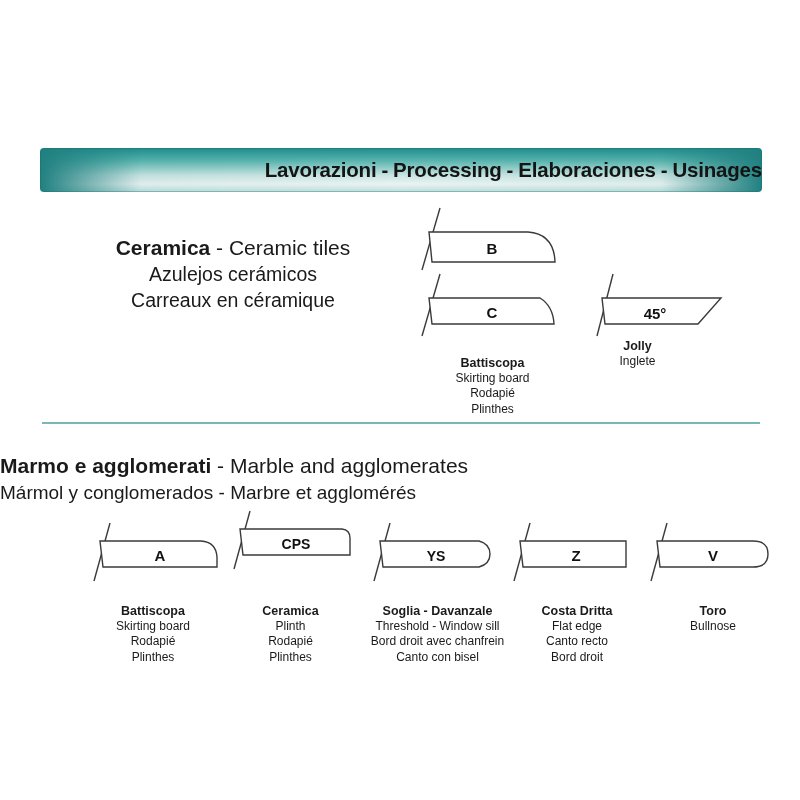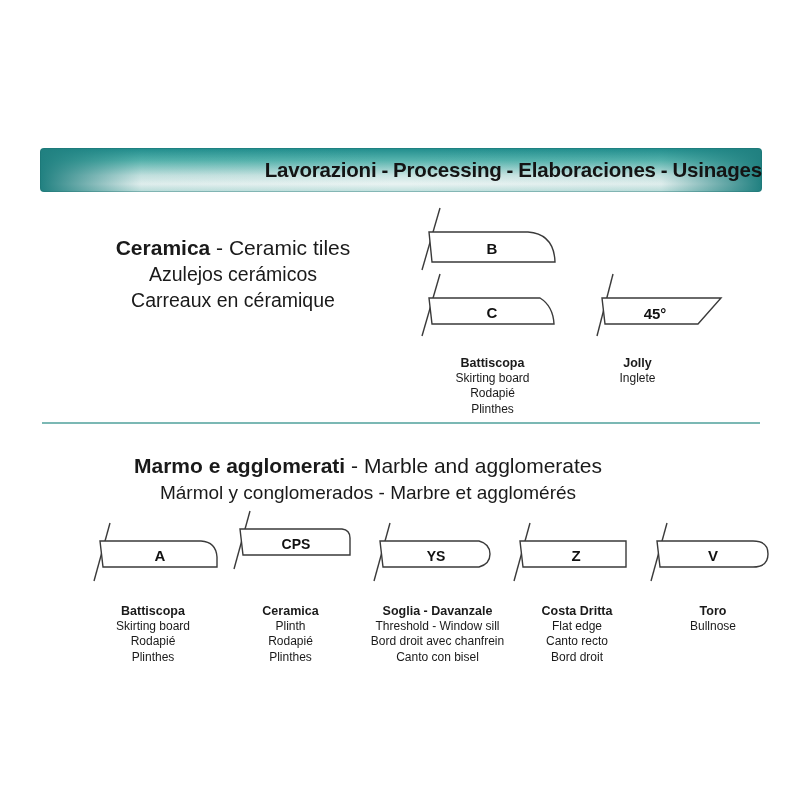--- a/index.html
+++ b/index.html
@@ -80,21 +80,20 @@
   .ceramica-head .l1 { font-size: 21px; white-space: nowrap; }
   .ceramica-head .l2,
   .ceramica-head .l3 { font-size: 19.5px; white-space: nowrap; }
   .bold { font-weight: bold; }
 
   .marmo-head {
     position: absolute;
     left: 0;
     top: 452px;
     width: 736px;
-    text-align: center;
     line-height: 1.35;
   }
   .marmo-head .m1 { font-size: 21px; white-space: nowrap; }
   .marmo-head .m2 { font-size: 19px; white-space: nowrap; }
 
   
   .profile {
     position: absolute;
   }
   .profile svg { display: block; }
@@ -112,21 +111,21 @@
   .caption .c-sub {
     font-size: 12px;
     white-space: nowrap;
   }
 
   
   #ceramic-b  { left: 418px; top: 206px; }
   #ceramic-c  { left: 418px; top: 272px; }
   #ceramic-jolly { left: 593px; top: 272px; }
   #cap-battiscopa-ceramic { position: absolute; left: 415px; top: 336px; width: 155px; }
-  #cap-jolly { position: absolute; left: 575px; top: 336px; width: 125px; }
+  #cap-jolly { position: absolute; left: 575px; top: 319px; width: 125px; }
 
   
   #marble-a   { left: 88px;  top: 521px; }
   #marble-cps { left: 228px; top: 509px; text-align: center; }
   #marble-ys  { left: 368px; top: 521px; }
   #marble-z   { left: 508px; top: 521px; }
   #marble-v   { left: 645px; top: 521px; }
 
   #cap-a   { position: absolute; left: 78px;  top: 584px; width: 150px; }
   #cap-cps { position: absolute; left: 218px; top: 584px; width: 145px; }

